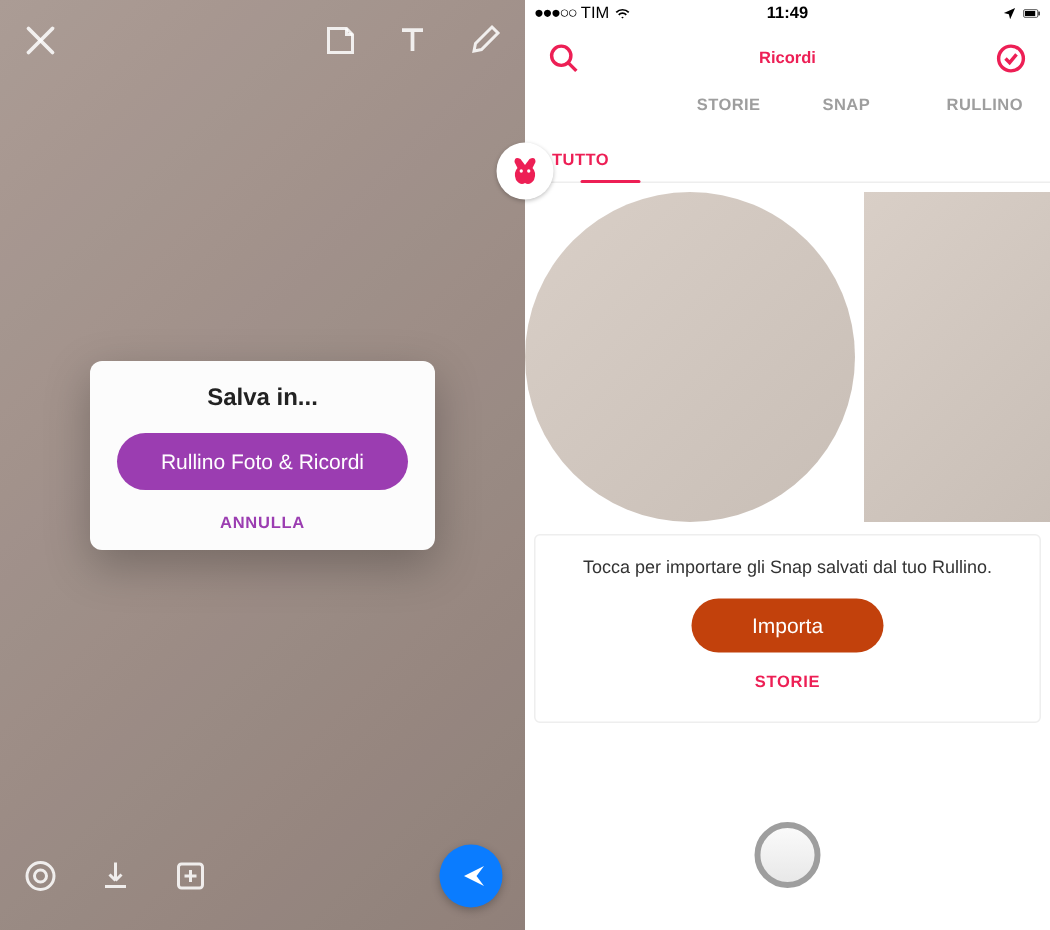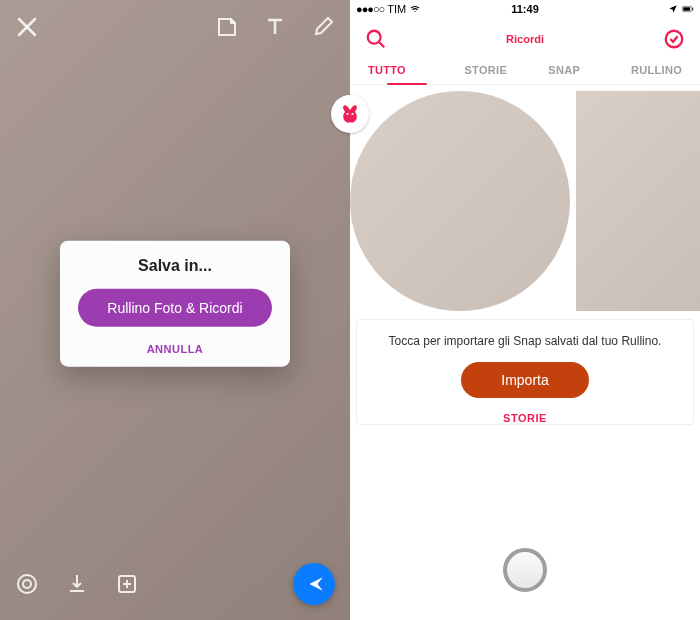--- a/index.html
+++ b/index.html
@@ -26,29 +26,29 @@
     .statusbar { height: 18px; display: flex; align-items: center; justify-content: space-between; padding: 0 6px; font-size: 11px; font-weight: 500; color: #000; }
     .status-left, .status-right { display: flex; align-items: center; gap: 3px; }
     .dots { letter-spacing: -1px; }
     .status-time { position: absolute; left: 50%; transform: translateX(-50%); font-weight: 600; }
     .wifi-icon, .battery-icon, .loc-icon { width: 12px; height: 10px; }
     .navbar { display: flex; align-items: center; justify-content: space-between; padding: 10px 15px 8px; }
     .nav-title { font-size: 11px; font-weight: 600; color: #ed1f55; }
     .nav-icon { width: 22px; height: 22px; color: #ed1f55; cursor: pointer; }
     .tabs { display: flex; gap: 0; padding: 0 18px; border-bottom: 1px solid #eee; }
     .tab { font-size: 11px; font-weight: 600; letter-spacing: 0.3px; color: #9e9e9e; padding: 6px 0 8px; flex: 1; text-align: center; cursor: pointer; position: relative; }
-    .tab.active { color: #ed1f55; }
+    .tab.active { color: #ed1f55; margin-top: 37px; }
     .tab.active::after { content: ''; position: absolute; bottom: -1px; left: 50%; transform: translateX(-50%); width: 40px; height: 2px; background: #ed1f55; border-radius: 2px; }
     .tab:first-child { text-align: left; }
     .tab:last-child { text-align: right; }
     .content { flex: 1; overflow: hidden; display: flex; flex-direction: column; }
     .preview-row { display: flex; gap: 6px; padding: 6px 6px 0; }
     .circle-thumb { width: 220px; height: 220px; border-radius: 50%; background: linear-gradient(135deg, #d9cfc7 0%, #c8beb6 100%); flex-shrink: 0; margin-left: -6px; }
     .square-thumb { width: 130px; height: 220px; background: linear-gradient(135deg, #d9cfc7 0%, #c8beb6 100%); flex-shrink: 0; }
-    .import-card { margin: 8px 6px 0; background: #fff; border-radius: 4px; border: 1px solid #eee; padding: 14px 12px 0; text-align: center; }
+    .import-card { margin: 8px 6px 0; background: #fff; border-radius: 4px; border: 1px solid #eee; padding: 14px 12px 20px; text-align: center; }
     .import-text { font-size: 12px; color: #333; margin-bottom: 14px; }
     .import-btn { background: #c2410c; color: #fff; border: none; border-radius: 22px; padding: 10px 40px; font-size: 14px; font-weight: 500; cursor: pointer; }
     .ignore-btn { margin-top: 14px; font-size: 11px; letter-spacing: 0.5px; color: #ed1f55; font-weight: 600; cursor: pointer; }
     .shutter-area { margin-top: auto; display: flex; justify-content: center; padding: 18px 0 28px; }
     .shutter { width: 44px; height: 44px; border-radius: 50%; border: 4px solid #9e9e9e; background: linear-gradient(#fafafa,#e8e8e8); cursor: pointer; }
     
     .avatar-badge { position: absolute; top: 95px; left: 331px; width: 38px; height: 38px; border-radius: 50%; background: #fff; box-shadow: 0 1px 3px rgba(0,0,0,0.25); display: flex; align-items: center; justify-content: center; z-index: 20; }
     .avatar-badge svg { width: 24px; height: 24px; }
   </style>
 </head>

